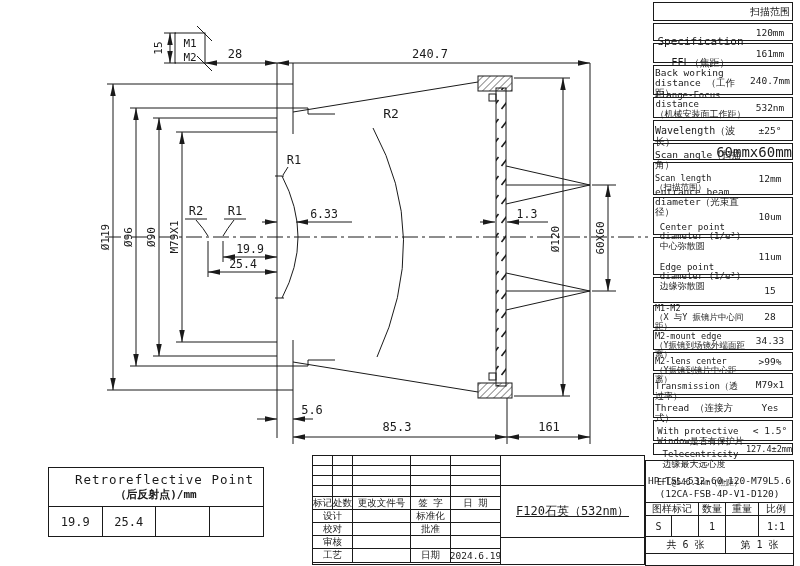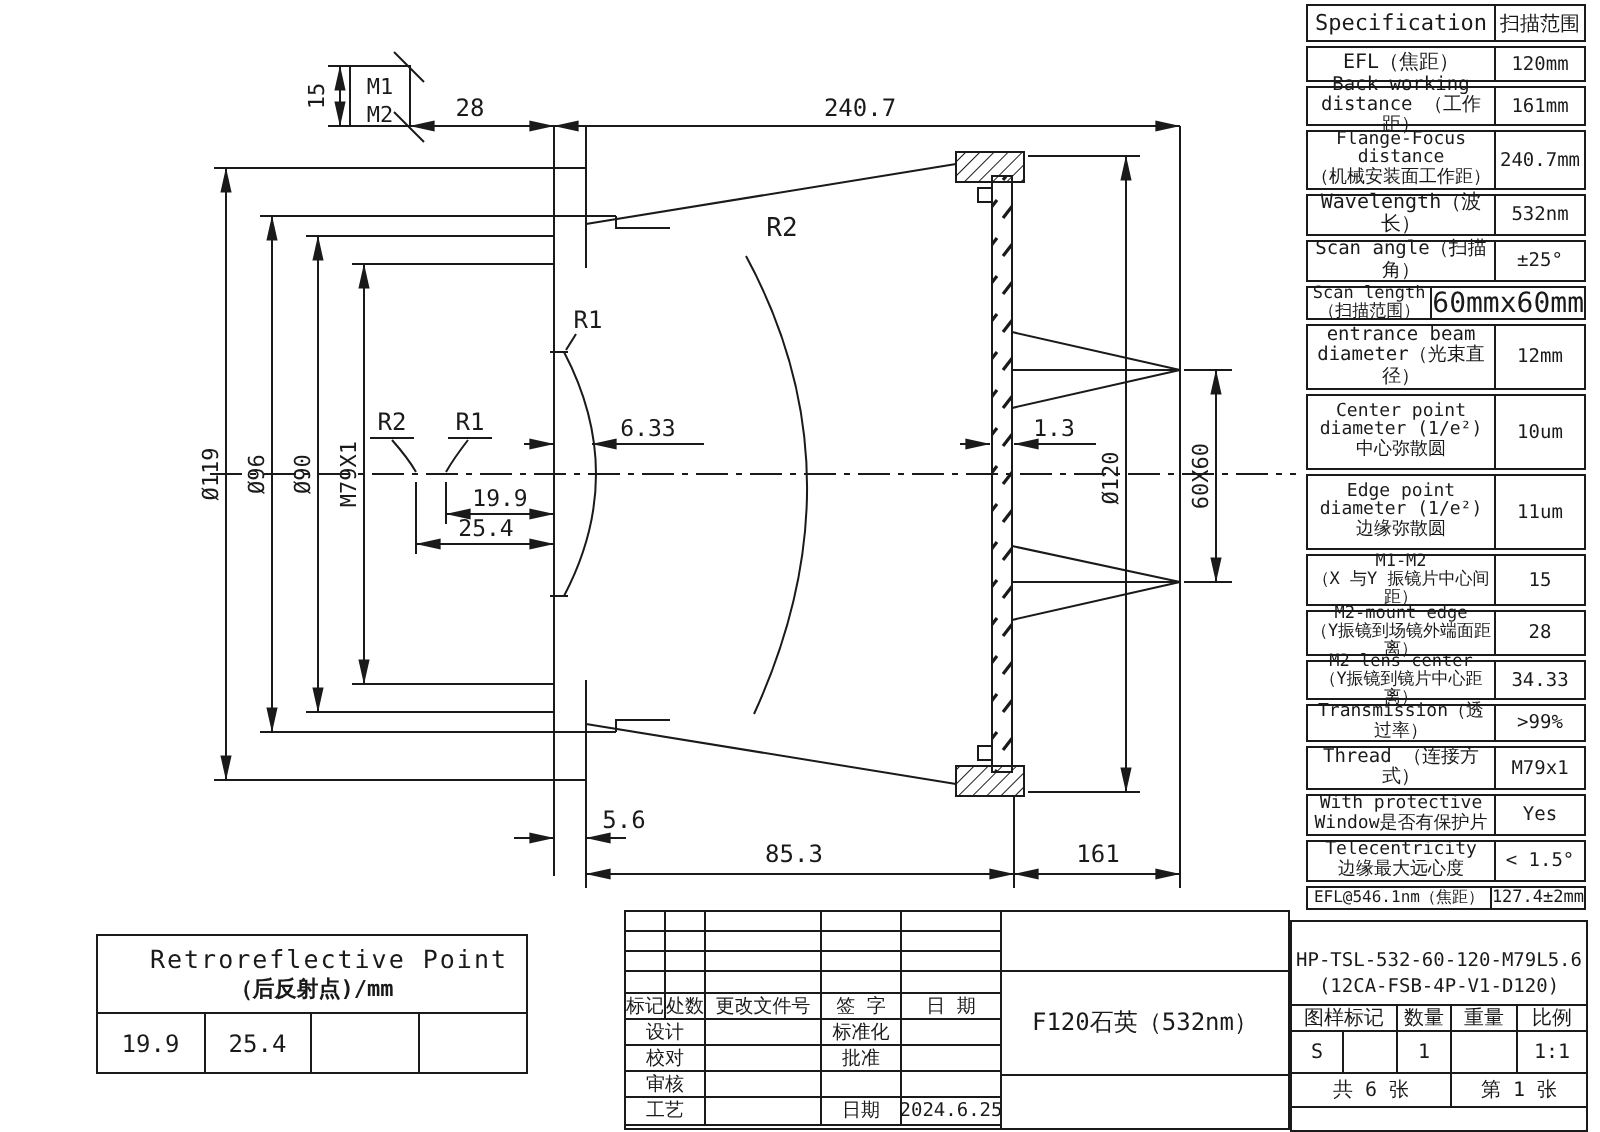--- a/index.html
+++ b/index.html
@@ -8,40 +8,40 @@
   svg text{fill:#1a1a1a;font-family:"DejaVu Sans Mono","DejaVu Sans",sans-serif;}
   .ln{stroke:#1a1a1a;stroke-width:1;fill:none;}
   .dim{stroke:#1a1a1a;stroke-width:1;fill:none;marker-start:url(#ar);marker-end:url(#ar);}
   .ae{stroke:#1a1a1a;stroke-width:1;fill:none;marker-end:url(#ar);}
   .as{stroke:#1a1a1a;stroke-width:1;fill:none;marker-start:url(#ar);}
   .cl{stroke:#1a1a1a;stroke-width:1;stroke-dasharray:16 4 3 4;}
   
   #spec-table{position:absolute;left:653px;top:2px;width:140px;}
   .srow{display:flex;border:1px solid #1a1a1a;margin-bottom:2px;box-sizing:border-box;background:#fff;}
   .srow .lab{width:94px;border-right:1px solid #1a1a1a;display:flex;align-items:center;justify-content:center;
-             text-align:center;white-space:pre-line;font-size:9.5px;line-height:1.06;padding:0 1px;box-sizing:border-box;}
+             text-align:left;white-space:pre-line;font-size:9.5px;line-height:1.06;padding:0 1px;box-sizing:border-box;margin-top:39px;}
   .srow .val{flex:1;display:flex;align-items:center;justify-content:center;font-size:9.5px;text-align:center;}
   
   #retro-table{position:absolute;left:48px;top:467px;width:216px;border:1px solid #1a1a1a;box-sizing:border-box;}
   #retro-head{height:38px;border-bottom:1px solid #1a1a1a;display:flex;flex-direction:column;align-items:center;justify-content:center;}
   #retro-head .t1{font-size:12.5px;letter-spacing:1px;margin-left:17px;}
   #retro-head .t2{font-size:11px;font-weight:bold;}
   #retro-vals{display:flex;height:29px;}
   #retro-vals .rc{width:25%;box-sizing:border-box;border-right:1px solid #1a1a1a;display:flex;align-items:center;justify-content:center;font-size:12px;}
   #retro-vals .rc:last-child{border-right:none;}
   
   #rev-block{position:absolute;left:312px;top:455px;width:189px;height:110px;border:1px solid #1a1a1a;box-sizing:border-box;font-size:9.5px;}
   .rrow{display:flex;box-sizing:border-box;}
   .rcell{box-sizing:border-box;border-right:1px solid #1a1a1a;border-bottom:1px solid #1a1a1a;
          display:flex;align-items:center;justify-content:center;overflow:hidden;white-space:nowrap;}
   .rcell:last-child{border-right:none;}
   
   #title-box{position:absolute;left:500px;top:455px;width:145px;height:110px;border:1px solid #1a1a1a;box-sizing:border-box;}
   #title-box .band-top{height:30px;border-bottom:1px solid #1a1a1a;box-sizing:border-box;}
-  #title-box .band-mid{height:52px;border-bottom:1px solid #1a1a1a;box-sizing:border-box;display:flex;flex-direction:column;align-items:center;justify-content:center;}
+  #title-box .band-mid{height:52px;border-bottom:1px solid #1a1a1a;box-sizing:border-box;display:flex;flex-direction:column;align-items:center;justify-content:center;text-decoration:underline;}
   #title-box .band-mid div{font-size:12px;line-height:1.45;}
   
   #corner-block{position:absolute;left:645px;top:460px;width:149px;height:106px;border:1px solid #1a1a1a;box-sizing:border-box;}
   #model-box{height:30px;border-bottom:1px solid #1a1a1a;box-sizing:border-box;display:flex;flex-direction:column;align-items:center;justify-content:center;margin-top:12px;}
   #model-box div{font-size:9.5px;line-height:1.3;}
   .crow{display:flex;box-sizing:border-box;}
   .ccell{box-sizing:border-box;border-right:1px solid #1a1a1a;border-bottom:1px solid #1a1a1a;
          display:flex;align-items:center;justify-content:center;font-size:10px;overflow:hidden;white-space:nowrap;}
   .ccell:last-child{border-right:none;}
 </style>
@@ -333,21 +333,21 @@
     <div class="rrow" style="height:13px">
       <div class="rcell" style="width:40px">审核</div>
       <div class="rcell" style="width:58px"></div>
       <div class="rcell" style="width:40px"></div>
       <div class="rcell" style="flex:1"></div>
     </div>
     <div class="rrow" style="height:14px">
       <div class="rcell" style="width:40px">工艺</div>
       <div class="rcell" style="width:58px"></div>
       <div class="rcell" style="width:40px">日期</div>
-      <div class="rcell" style="flex:1">2024.6.25</div>
+      <div class="rcell" style="flex:1">2024.6.19</div>
     </div>
   </div>
 
   <div id="title-box">
     <div class="band-top"></div>
     <div class="band-mid">
       <div>F120石英（532nm）</div>
     </div>
     <div class="band-bottom"></div>
   </div>

